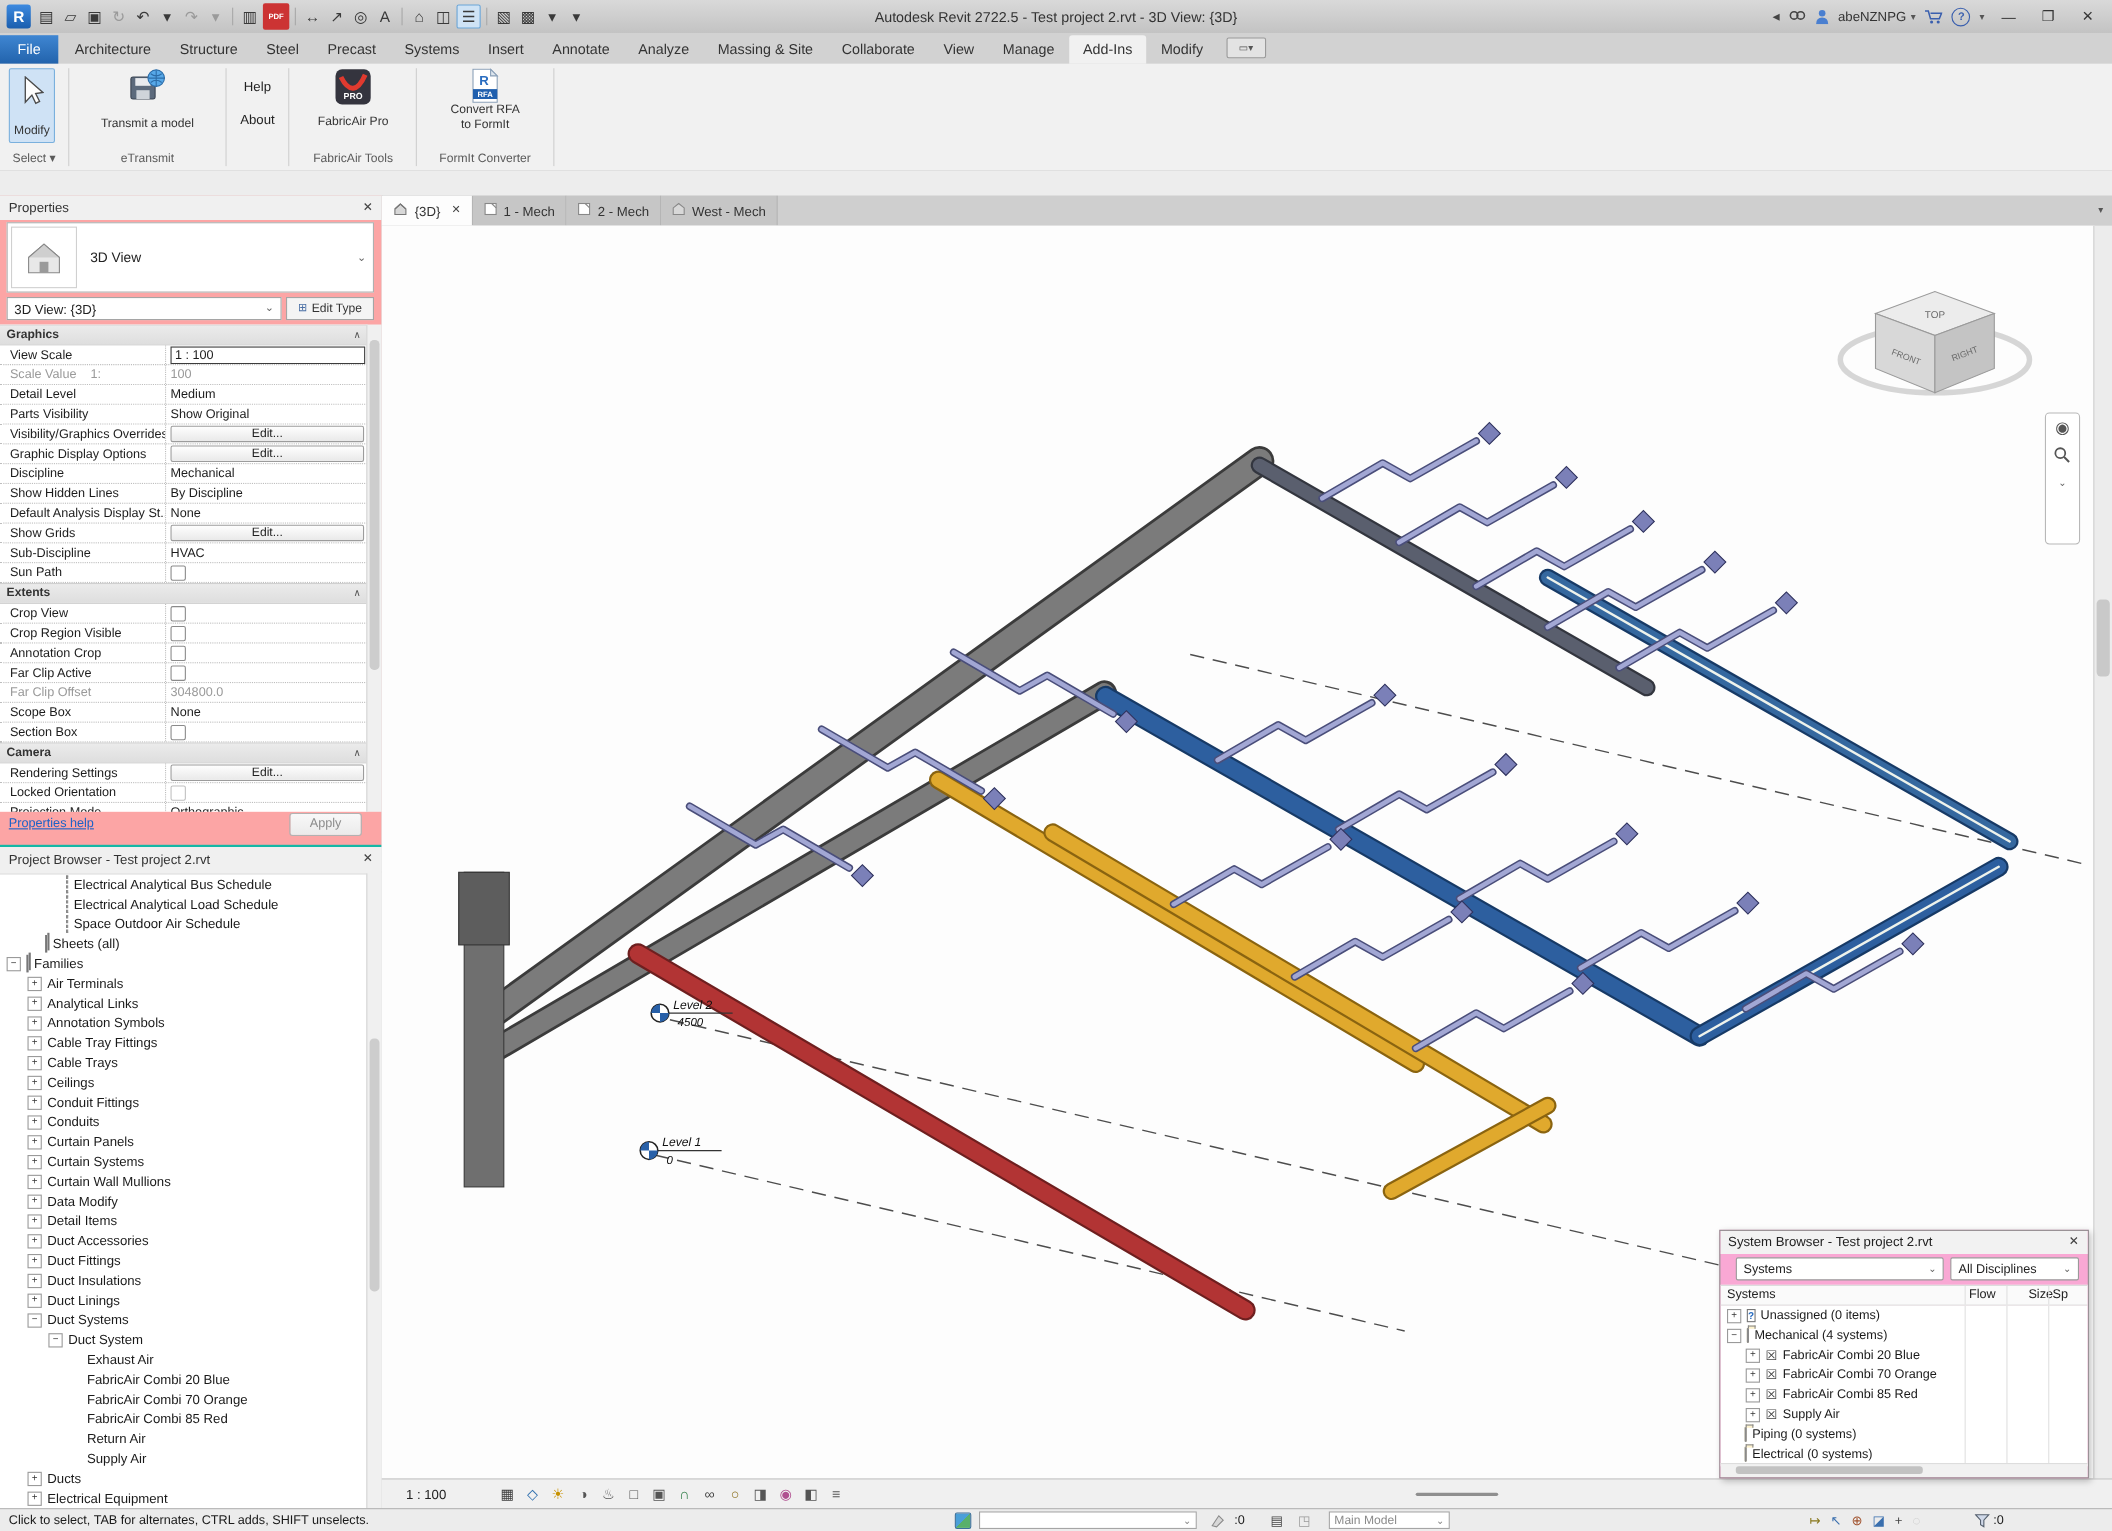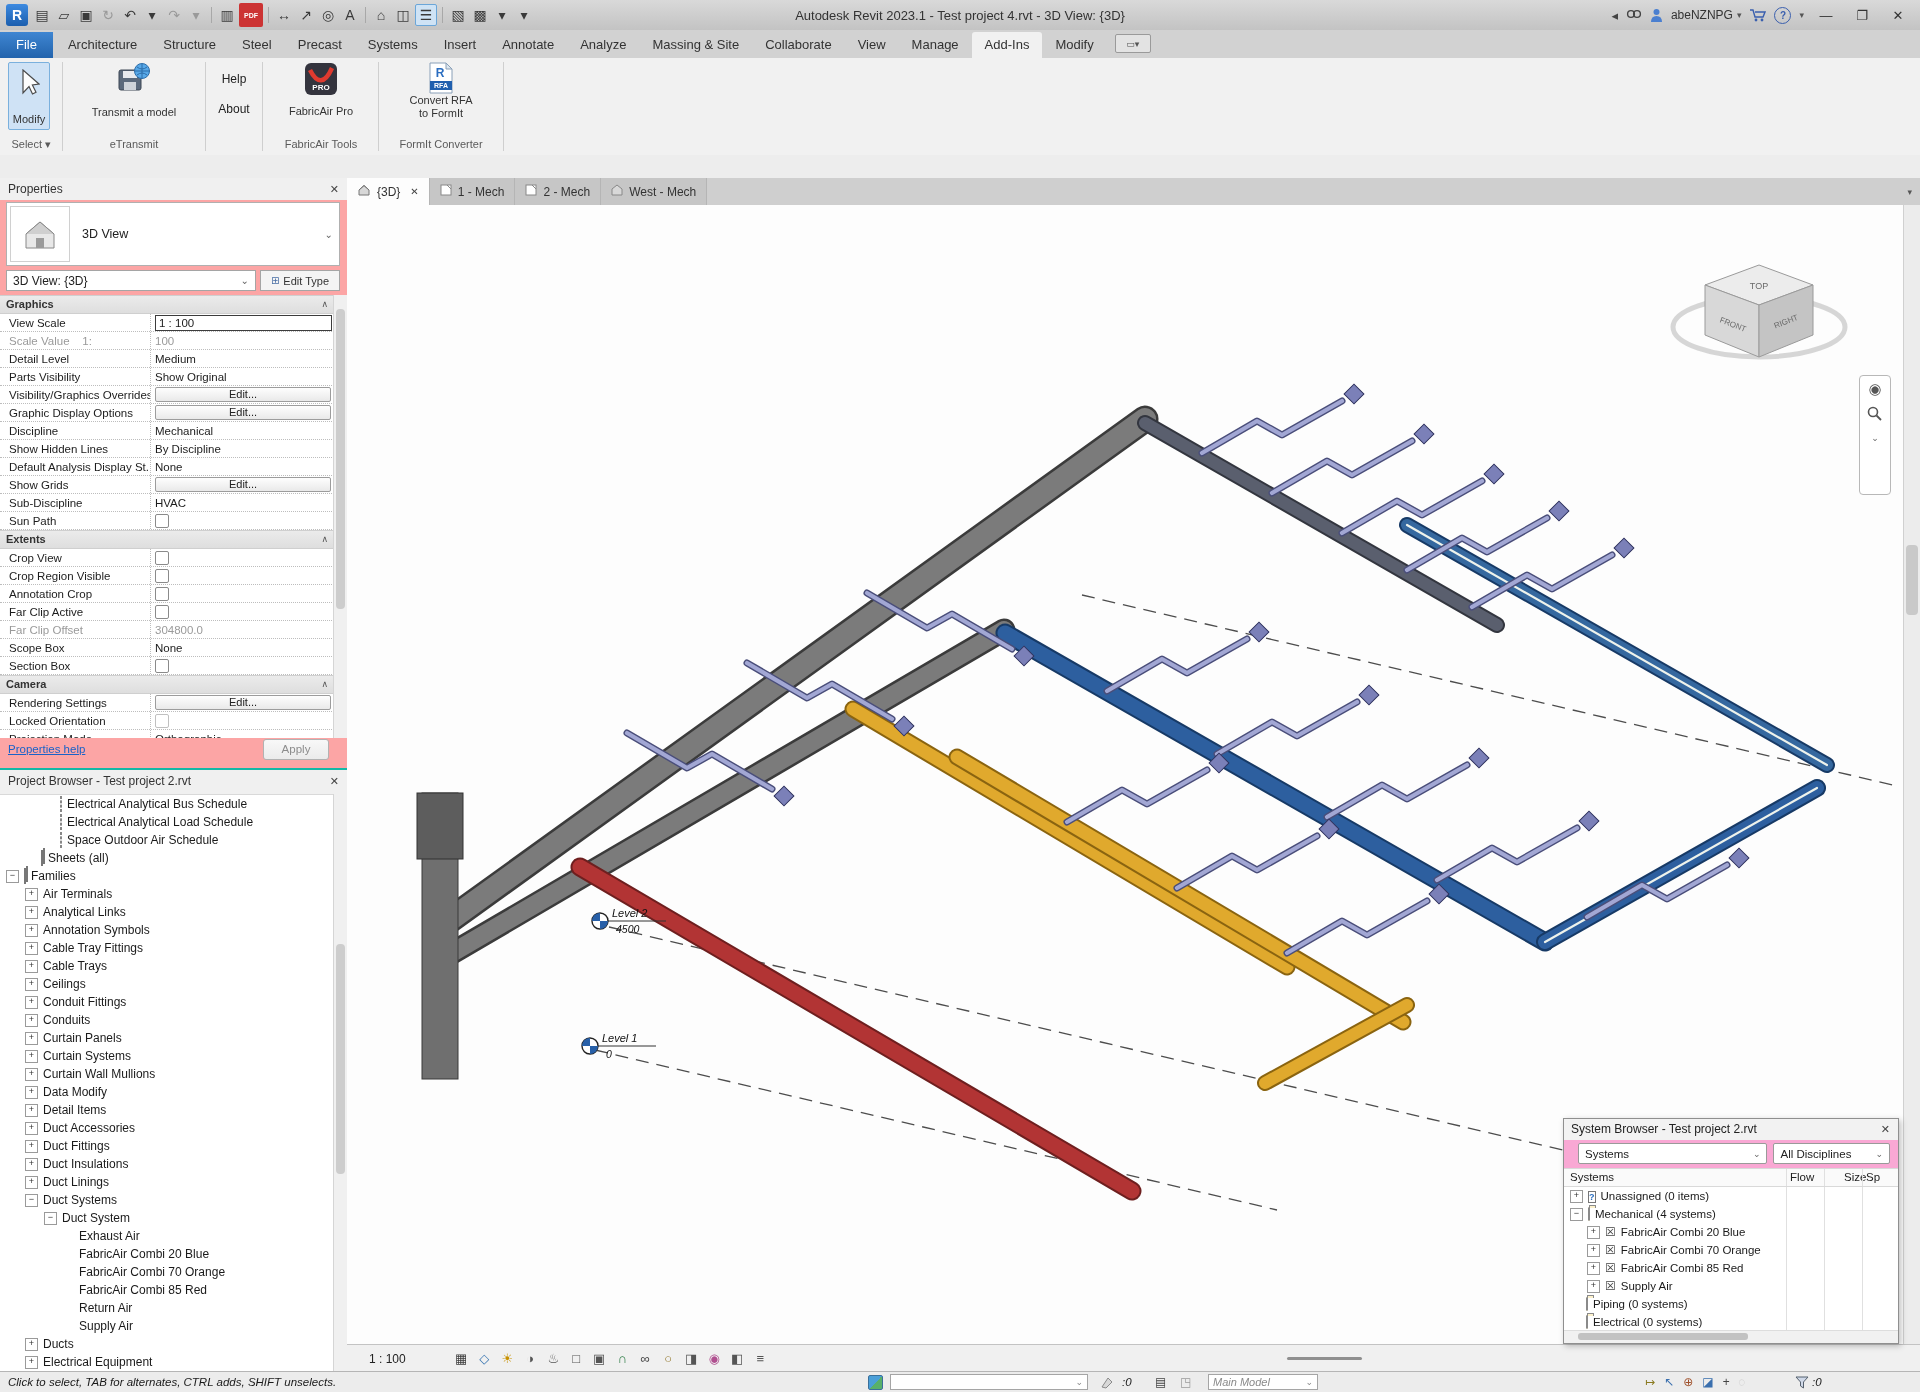--- a/index.html
+++ b/index.html
@@ -112,21 +112,21 @@
   .sysb-combos{display:flex;gap:6px;padding:3px 8px 4px 14px;}
   .sbcombo{height:19px;background:#fff;border:1px solid #9a9a9a;border-radius:2px;display:flex;align-items:center;padding:0 6px;font-size:11.5px;color:#222;}
   .sbcombo .dd{margin-left:auto;color:#666;font-size:9px;padding-left:8px;}
   .sysb-head{height:17px;display:flex;font-size:11.5px;color:#222;border-top:1px solid #d9d9d9;border-bottom:1px solid #d9d9d9;background:#fafafa;position:relative;}
   .sysb-body{position:relative;background:#fff;height:146px;overflow:hidden;}
   .sbcol{position:absolute;top:0;bottom:0;width:1px;background:#e0e0e0;}
   .sbrow{height:18px;display:flex;align-items:center;font-size:11.5px;color:#1a1a1a;white-space:nowrap;}
   .sysb-hscroll{position:absolute;left:0;right:0;bottom:0;height:12px;background:#f1f1f1;border-top:1px solid #ddd;}
   .sysb-hscroll .thumb{position:absolute;left:14px;top:2px;width:170px;height:7px;background:#c2c2c2;border-radius:3px;}
   
-  .statusbar{position:absolute;left:0;bottom:0;right:0;height:20px;background:#ececec;border-top:1px solid #b5b5b5;font-size:11.5px;color:#1a1a1a;font-style:italic;}
+  .statusbar{position:absolute;left:0;bottom:0;right:0;height:20px;background:#ececec;border-top:1px solid #b5b5b5;font-size:11.5px;color:#1a1a1a;}
   .sb-item{position:absolute;top:0;height:20px;display:flex;align-items:center;}
   .sb-combo{background:#fff;border:1px solid #a5a5a5;height:16px;display:flex;align-items:center;padding:0 4px;box-sizing:border-box;font-size:11px;}
   .sb-combo .dd{margin-left:auto;color:#888;font-size:9px;}
   .sb-ic{font-size:12px;}
   .workset-ic{width:13px;height:13px;background:linear-gradient(135deg,#4a9fd8 50%,#58b06a 50%);border:1px solid #3a6f9a;border-radius:2px;}
 </style>
 </head>
 <body>
 
 <div class="app">
@@ -153,21 +153,21 @@
         <span class="qat-sep"></span>
         <span class="qat-btn">⌂</span>
         <span class="qat-btn">◫</span>
         <span class="qat-btn hl">☰</span>
         <span class="qat-sep"></span>
         <span class="qat-btn">▧</span>
         <span class="qat-btn">▩</span>
         <span class="qat-btn">▾</span>
         <span class="qat-btn">▾</span>
       </div>
-    <div class="tb-title">Autodesk Revit 2023.1 - Test project 4.rvt - 3D View: {3D}</div>
+    <div class="tb-title">Autodesk Revit 2722.5 - Test project 2.rvt - 3D View: {3D}</div>
     <div class="tb-right">
       <span class="tb-ic">◂</span>
       <svg width="16" height="14">
           <circle cx="5" cy="6" r="3.4" fill="none" stroke="#444" stroke-width="1.4"></circle>
           <circle cx="11" cy="6" r="3.4" fill="none" stroke="#444" stroke-width="1.4"></circle>
         </svg>
       <svg width="13" height="14">
           <circle cx="6.5" cy="4" r="3" fill="#4a7fd0"></circle>
           <path d="M1 14 Q1 8 6.5 8 Q12 8 12 14 Z" fill="#4a7fd0"></path>
         </svg>

